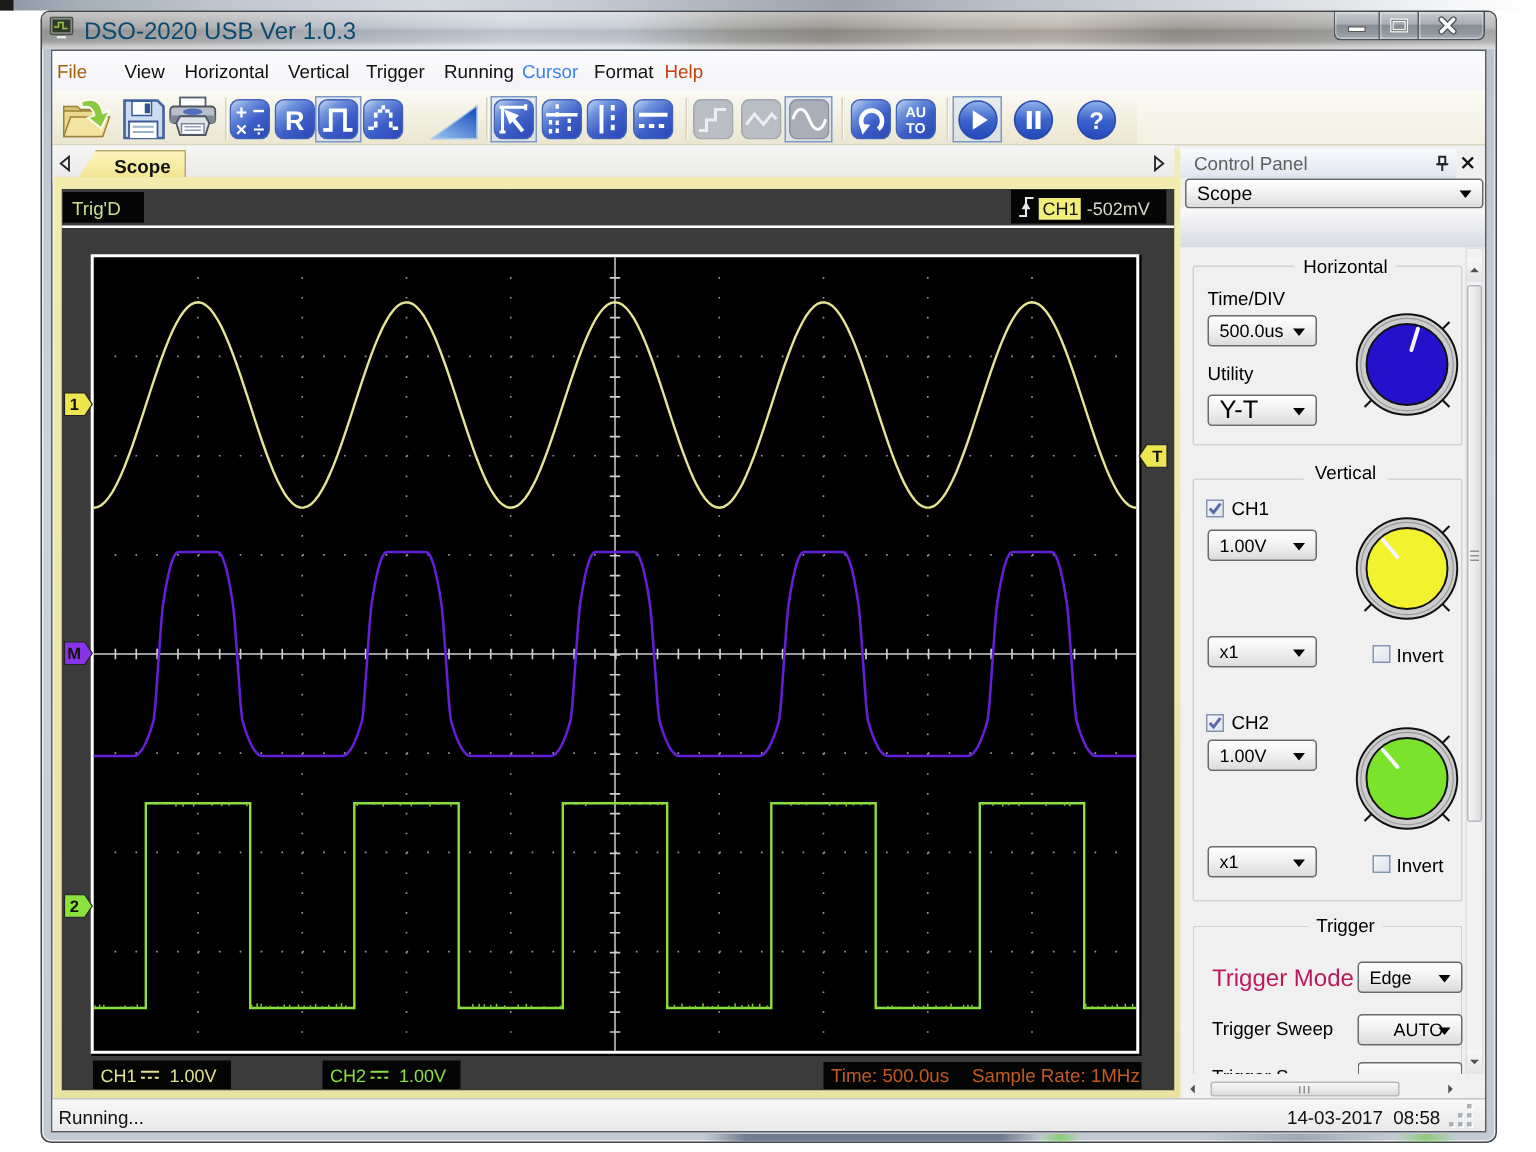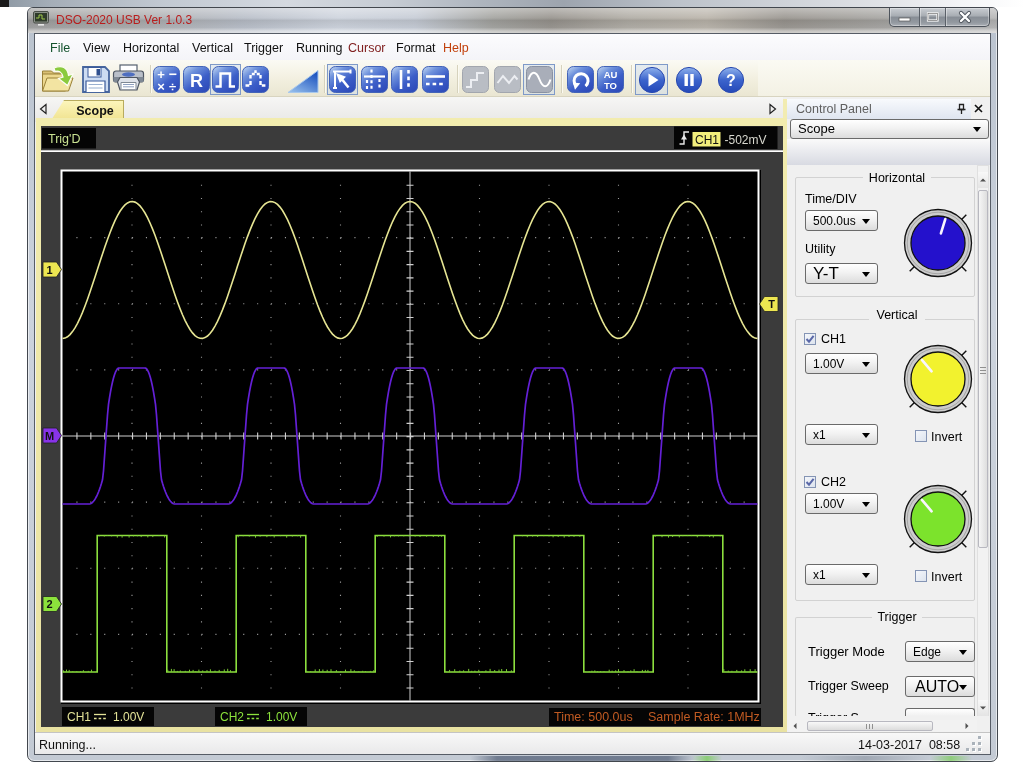--- a/index.html
+++ b/index.html
@@ -34,48 +34,48 @@
 <div class="abs" style="left:930px;top:755.5px;width:42px;height:5.5px;background:linear-gradient(90deg,rgba(120,200,90,0),rgba(125,205,95,.75),rgba(120,200,90,0))"></div>
 <div class="abs" style="left:28px;top:8px;width:969px;height:25px;border-radius:5px 5px 0 0;background:
 linear-gradient(rgba(255,255,255,.40) 0%,rgba(255,255,255,.10) 40%,rgba(70,70,70,.12) 50%,rgba(160,165,172,.10) 78%,rgba(255,255,255,.45) 92%,rgba(255,255,255,.55) 100%),
 linear-gradient(93deg,#9d9d9d 0%,#a8a8a8 10%,#b6bcc6 22%,#ccd2dc 32%,#c4cad4 40%,#a0a09c 48%,#94908a 54%,#aeaaa2 62%,#b8b2a8 70%,#96928c 78%,#a09e9a 86%,#acacac 94%,#b4b4b4 100%)"></div>
 <svg class="abs" style="left:33px;top:11px" width="16" height="15" viewBox="0 0 16 15">
 <rect x="0.5" y="0.5" width="15" height="11.5" rx="1.5" fill="#8a9088" stroke="#4a4f48"></rect>
 <rect x="2" y="2" width="12" height="8.5" fill="#2e3a2a"></rect>
 <path d="M3 7 h3 v-3 h3 v4 h3" stroke="#9ec84a" stroke-width="1" fill="none"></path>
 <rect x="5" y="13" width="6" height="1.6" fill="#e8e8e8"></rect>
   </svg>
-<div style="position:absolute;left:56px;top:13px;font-size:12px;color:#b91c1c;white-space:nowrap">DSO-2020 USB Ver 1.0.3</div>
+<div style="position:absolute;left:56px;top:13px;font-size:16px;color:#0c4a6e;white-space:nowrap">DSO-2020 USB Ver 1.0.3</div>
 <div class="abs" style="left:889px;top:8px;width:101px;height:19px;border:1px solid #4e545c;border-top:none;border-radius:0 0 5px 5px;box-sizing:border-box;
 background:linear-gradient(#c9cdd2,#a7acb2 45%,#878d95 50%,#9399a0 80%,#a8adb3);box-shadow:inset 0 0 0 1px rgba(255,255,255,.35)">
 <div style="position:absolute;left:29px;top:0;width:1px;height:18px;background:#5a6068"></div>
 <div style="position:absolute;left:30px;top:0;width:1px;height:18px;background:rgba(255,255,255,.4)"></div>
 <div style="position:absolute;left:55px;top:0;width:1px;height:18px;background:#5a6068"></div>
 <div style="position:absolute;left:56px;top:0;width:1px;height:18px;background:rgba(255,255,255,.4)"></div>
 <svg style="position:absolute;left:7px;top:3px" width="16" height="12" viewBox="0 0 16 12">
       <rect x="2" y="7" width="11" height="3" fill="#fff" stroke="#555" stroke-width="0.7"></rect>
     </svg>
 <svg style="position:absolute;left:35px;top:3px" width="16" height="12" viewBox="0 0 16 12">
       <rect x="3" y="2.5" width="9.5" height="7" fill="none" stroke="#fff" stroke-width="2.2"></rect>
       <rect x="3" y="2.5" width="9.5" height="7" fill="none" stroke="#555" stroke-width="0.6"></rect>
     </svg>
 <svg style="position:absolute;left:62px;top:2px" width="26" height="14" viewBox="0 0 26 14">
       <path d="M9 3 L17 11 M17 3 L9 11" stroke="#50565e" stroke-width="4.2" stroke-linecap="round"></path>
       <path d="M9 3 L17 11 M17 3 L9 11" stroke="#fff" stroke-width="2.4" stroke-linecap="round"></path>
     </svg>
 </div>
 <div class="abs" style="left:34px;top:33px;width:957px;height:722px;border:1px solid #565c66;background:#f0f0f0;box-sizing:border-box"></div>
 <div class="abs" style="left:35px;top:34px;width:955px;height:26px;background:linear-gradient(#fcfcfe,#f4f4f8)"></div>
-<div style="position:absolute;left:50px;top:41px;font-size:12.5px;color:#14532d;white-space:nowrap">File</div>
+<div style="position:absolute;left:38px;top:41px;font-size:12.5px;color:#a16207;white-space:nowrap">File</div>
 <div style="position:absolute;left:83px;top:41px;font-size:12.5px;color:#111;white-space:nowrap">View</div>
 <div style="position:absolute;left:123px;top:41px;font-size:12.5px;color:#111;white-space:nowrap">Horizontal</div>
 <div style="position:absolute;left:192px;top:41px;font-size:12.5px;color:#111;white-space:nowrap">Vertical</div>
 <div style="position:absolute;left:244px;top:41px;font-size:12.5px;color:#111;white-space:nowrap">Trigger</div>
 <div style="position:absolute;left:296px;top:41px;font-size:12.5px;color:#111;white-space:nowrap">Running</div>
-<div style="position:absolute;left:348px;top:41px;font-size:12.5px;color:#7f1d1d;white-space:nowrap">Cursor</div>
+<div style="position:absolute;left:348px;top:41px;font-size:12.5px;color:#3b82f6;white-space:nowrap">Cursor</div>
 <div style="position:absolute;left:396px;top:41px;font-size:12.5px;color:#111;white-space:nowrap">Format</div>
 <div style="position:absolute;left:443px;top:41px;font-size:12.5px;color:#c2410c;white-space:nowrap">Help</div>
 <div class="abs" style="left:35px;top:60px;width:955px;height:37px;background:linear-gradient(#fbfaf4,#f1eedd 60%,#eae6d2);border-bottom:1px solid #d8d4c0;box-sizing:border-box"></div>
 <div class="abs" style="left:758px;top:60px;width:232px;height:36px;background:linear-gradient(#fbfaf3,#f3f1e4)"></div>
 <div style="position:absolute;left:149.5px;top:65px;width:1px;height:28px;background:#d6d2bd;border-right:1px solid #fbfaf2"></div>
 <div style="position:absolute;left:324px;top:65px;width:1px;height:28px;background:#d6d2bd;border-right:1px solid #fbfaf2"></div>
 <div style="position:absolute;left:457px;top:65px;width:1px;height:28px;background:#d6d2bd;border-right:1px solid #fbfaf2"></div>
 <div style="position:absolute;left:560.5px;top:65px;width:1px;height:28px;background:#d6d2bd;border-right:1px solid #fbfaf2"></div>
 <div style="position:absolute;left:631px;top:65px;width:1px;height:28px;background:#d6d2bd;border-right:1px solid #fbfaf2"></div>
 <svg style="position:absolute;left:41px;top:64px" width="36" height="31" viewBox="0 0 36 31">
@@ -339,28 +339,28 @@
   </svg>
 <div style="position:absolute;left:805px;top:564px;width:73px;height:21px;border:1px solid #6a6a6a;border-radius:3px;background:linear-gradient(#ffffff,#f2f2f2 45%,#dcdcdc);box-sizing:border-box">
     <span style="position:absolute;left:7px;top:50%;transform:translateY(-52%);font-size:12px;color:#000">x1</span>
     <span style="position:absolute;right:7px;top:50%;margin-top:-2px;width:0;height:0;border-left:4.5px solid transparent;border-right:4.5px solid transparent;border-top:5px solid #000"></span>
   </div>
 <div style="position:absolute;left:915px;top:570px;width:12px;height:12px;border:1px solid #8494b4;background:linear-gradient(135deg,#f4f6fa,#dde4ee);box-sizing:border-box"></div>
 <div style="position:absolute;left:931px;top:570px;font-size:12.5px;color:#000;white-space:nowrap">Invert</div>
 <div class="abs" style="left:795px;top:617px;width:178px;height:99px;border:1px solid #d2d2d2;border-radius:2px;border-bottom:none"></div>
 <div class="abs" style="left:872px;top:610px;width:50px;height:14px;background:#f0f0f0"></div>
 <div style="position:absolute;left:897px;top:610px;transform:translateX(-50%);font-size:12.5px;color:#000;white-space:nowrap">Trigger</div>
-<div style="position:absolute;left:808px;top:644px;font-size:13px;color:#000000;white-space:nowrap">Trigger Mode</div>
+<div style="position:absolute;left:808px;top:644px;font-size:16px;color:#be185d;white-space:nowrap">Trigger Mode</div>
 <div style="position:absolute;left:905px;top:641px;width:70px;height:21px;border:1px solid #6a6a6a;border-radius:3px;background:linear-gradient(#ffffff,#f2f2f2 45%,#dcdcdc);box-sizing:border-box">
     <span style="position:absolute;left:7px;top:50%;transform:translateY(-52%);font-size:12px;color:#000">Edge</span>
     <span style="position:absolute;right:7px;top:50%;margin-top:-2px;width:0;height:0;border-left:4.5px solid transparent;border-right:4.5px solid transparent;border-top:5px solid #000"></span>
   </div>
 <div style="position:absolute;left:808px;top:679px;font-size:12.5px;color:#000;white-space:nowrap">Trigger Sweep</div>
 <div style="position:absolute;left:905px;top:676px;width:70px;height:21px;border:1px solid #6a6a6a;border-radius:3px;background:linear-gradient(#ffffff,#f2f2f2 45%,#dcdcdc);box-sizing:border-box">
-    <span style="position:absolute;left:9px;top:50%;transform:translateY(-52%);font-size:16px;color:#000">AUTO</span>
+    <span style="position:absolute;left:23px;top:50%;transform:translateY(-52%);font-size:12px;color:#000">AUTO</span>
     <span style="position:absolute;right:7px;top:50%;margin-top:-2px;width:0;height:0;border-left:4.5px solid transparent;border-right:4.5px solid transparent;border-top:5px solid #000"></span>
   </div>
 <div style="position:absolute;left:808px;top:711px;font-size:12.5px;color:#000;white-space:nowrap">Trigger S</div>
 <div class="abs" style="left:905px;top:708px;width:70px;height:8px;border:1px solid #6a6a6a;border-bottom:none;border-radius:3px 3px 0 0;background:linear-gradient(#fff,#f0f0f0);box-sizing:border-box"></div>
 <div class="abs" style="left:787px;top:716px;width:190px;height:5px;background:#f0f0f0"></div>
 <div class="abs" style="left:977px;top:165px;width:12px;height:551px;background:#f2f2f2;border:1px solid #e0e0e0;box-sizing:border-box"></div>
 <div class="abs" style="left:978px;top:172px;width:10px;height:16px;background:linear-gradient(#f8f8f8,#e4e4e4)">
 <svg style="position:absolute;left:1px;top:4px" width="8" height="8" viewBox="0 0 8 8">
       <path d="M1 5.5 L4 2.5 L7 5.5 Z" fill="#505050"></path>
     </svg>

